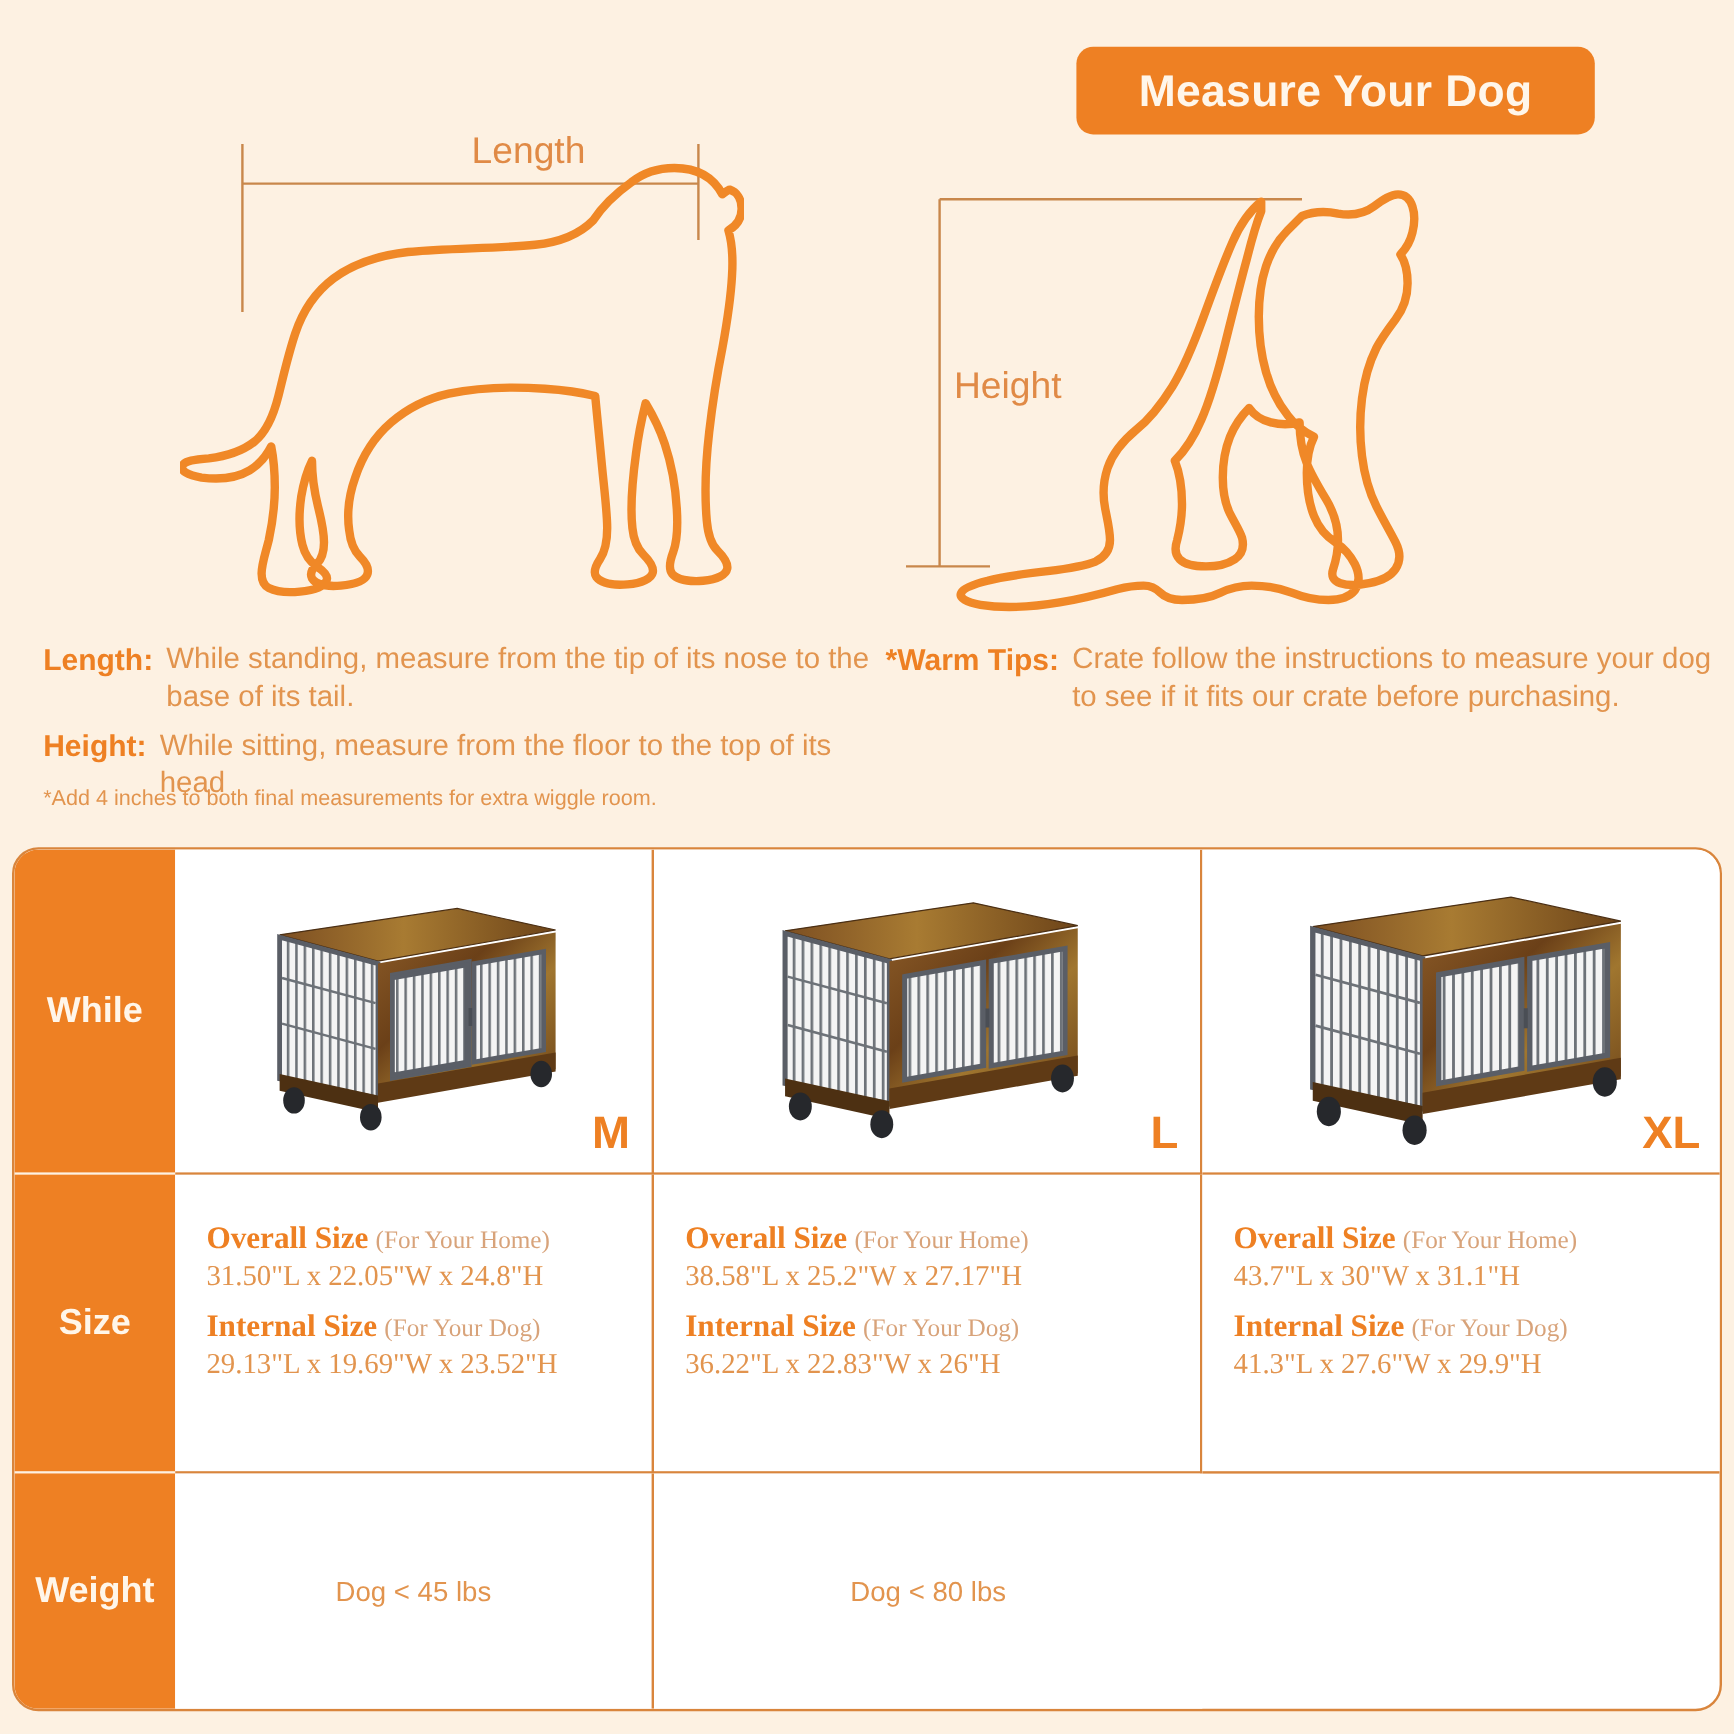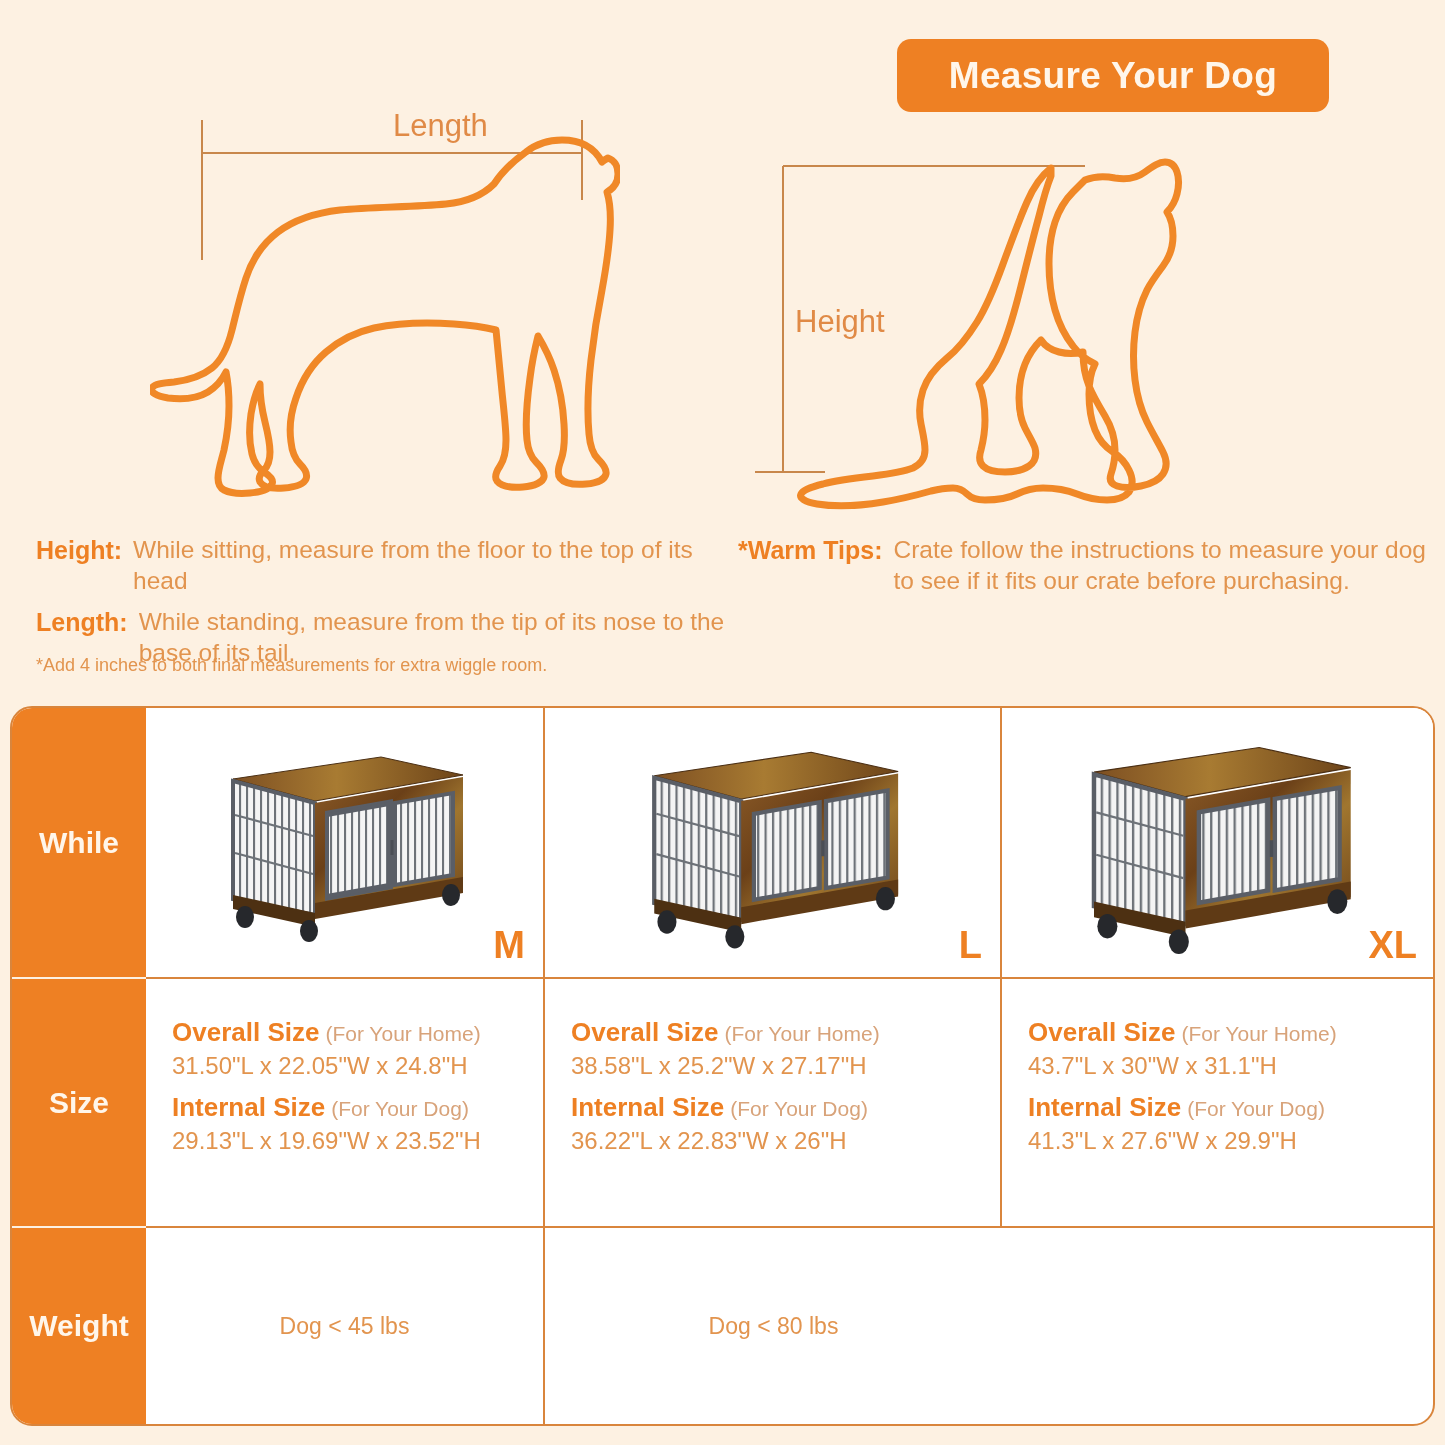--- a/index.html
+++ b/index.html
@@ -75,21 +75,21 @@
   .cell.nb{border-bottom:none;}
 
   
   .crate-cell{display:flex; align-items:center; justify-content:center;}
   .size-badge{
     position:absolute; right:18px; bottom:10px;
     color:#EE8023; font-size:38px; font-weight:bold;
   }
 
   
-  .size-cell{padding:38px 0 0 26px;}
+  .size-cell{padding:38px 0 0 26px;font-family:Liberation Serif, serif;}
   .sz-head{font-size:26px; font-weight:bold; color:#EE8023; display:inline;}
   .sz-sub{font-size:21px; color:#D8A37A; display:inline; padding-left:6px;}
   .sz-val{font-size:24px; color:#E2944E; margin:4px 0 12px 0;}
 
   
   .weight-cell{display:flex; align-items:center; justify-content:center;}
   .weight-cell .w{font-size:23px; color:#E2944E;}
 
   
   .crate-svg{display:block;}
@@ -252,26 +252,26 @@
              C232,226 240,214 246,200
              C254,182 260,160 266,136
              C272,112 278,88 284,66
              C288,50 292,36 296,26 Z" fill="none" stroke="#F08827" stroke-width="7" stroke-linejoin="round" stroke-linecap="round"></path>
   </svg>
 </div>
 <div class="dimlabel" id="height-label">Height</div>
 
 <div class="textblock" id="notes-left">
   <div class="note-row">
+    <div class="note-key">Length:</div>
+    <div class="note-val">While standing, measure from the tip of its nose to the base of its tail.</div>
+  </div>
+  <div class="note-row">
     <div class="note-key">Height:</div>
     <div class="note-val">While sitting, measure from the floor to the top of its head</div>
-  </div>
-  <div class="note-row">
-    <div class="note-key">Length:</div>
-    <div class="note-val">While standing, measure from the tip of its nose to the base of its tail.</div>
   </div>
 </div>
 <div id="addnote">*Add 4 inches to both final measurements for extra wiggle room.</div>
 
 <div class="textblock" id="notes-right">
   <div class="note-row">
     <div class="note-key">*Warm Tips:</div>
     <div class="note-val">Crate follow the instructions to measure your dog to see if it fits our crate before purchasing.</div>
   </div>
 </div>

